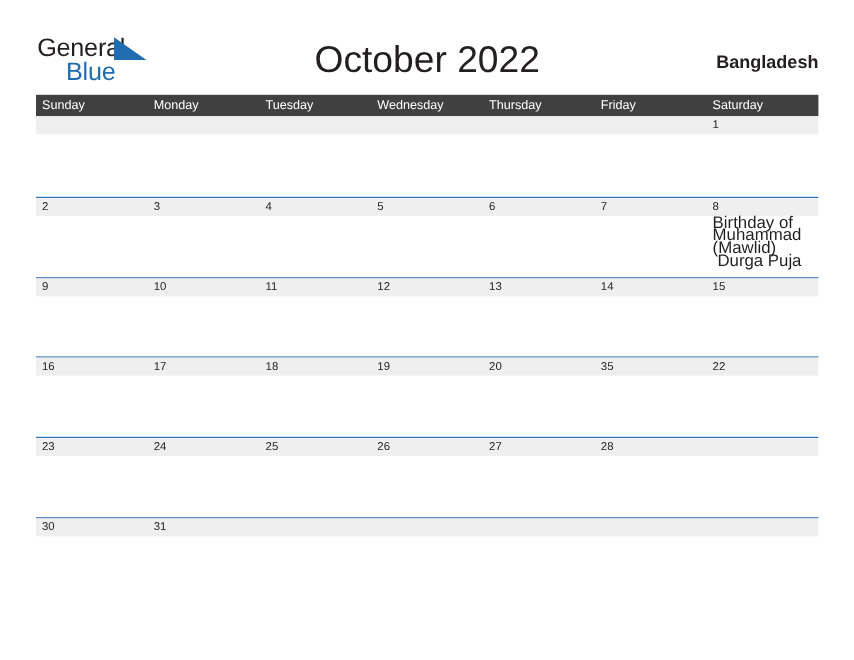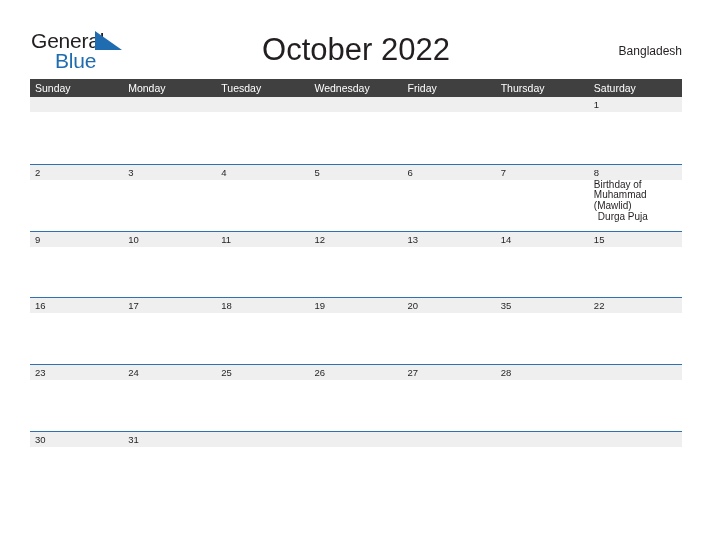--- a/index.html
+++ b/index.html
@@ -76,24 +76,25 @@
     font-weight: normal;
     letter-spacing: 0px;
     color: #231f20;
     font-family: "Liberation Sans", sans-serif;
   }
 
   .country {
     position: absolute;
     right: 30px;
     top: 44px;
-    font-size: 12px;
+    font-size: 15px;
     color: #231f20;
     text-align: right;
     font-family: "Liberation Sans", sans-serif;
+    font-weight: bold;
   }
 
   
   .calendar {
     position: absolute;
     left: 30px;
     top: 79px;
     width: 652px;
   }
 
@@ -159,21 +160,21 @@
     color: #231f20;
     font-family: "Liberation Sans", sans-serif;
   }
   .day-number.empty {
     visibility: hidden;
   }
   .events {
     margin-top: 0px;
   }
   .event {
-    font-size: 10px;
+    font-size: 14px;
     line-height: 10.6px;
     color: #231f20;
     font-family: "Liberation Sans", sans-serif;
     white-space: normal;
     word-wrap: break-word;
     padding-right: 3px;
   }
   .event.indent {
     padding-left: 4px;
   }
@@ -200,22 +201,22 @@
     <div class="country">Bangladesh</div>
 
   </div>
 
   <div class="calendar">
     <div class="weekday-row" id="weekday-row">
         <div class="weekday-cell">Sunday</div>
         <div class="weekday-cell">Monday</div>
         <div class="weekday-cell">Tuesday</div>
         <div class="weekday-cell">Wednesday</div>
+        <div class="weekday-cell">Thursday</div>
         <div class="weekday-cell">Friday</div>
-        <div class="weekday-cell">Thursday</div>
         <div class="weekday-cell">Saturday</div>
       </div>
     <div id="weeks-container">
         <div class="week-row">
           <div class="daynum-band"></div>
           <div class="cells">
             <div class="day-cell">
               <div class="day-number empty"></div>
             </div>
             <div class="day-cell">

